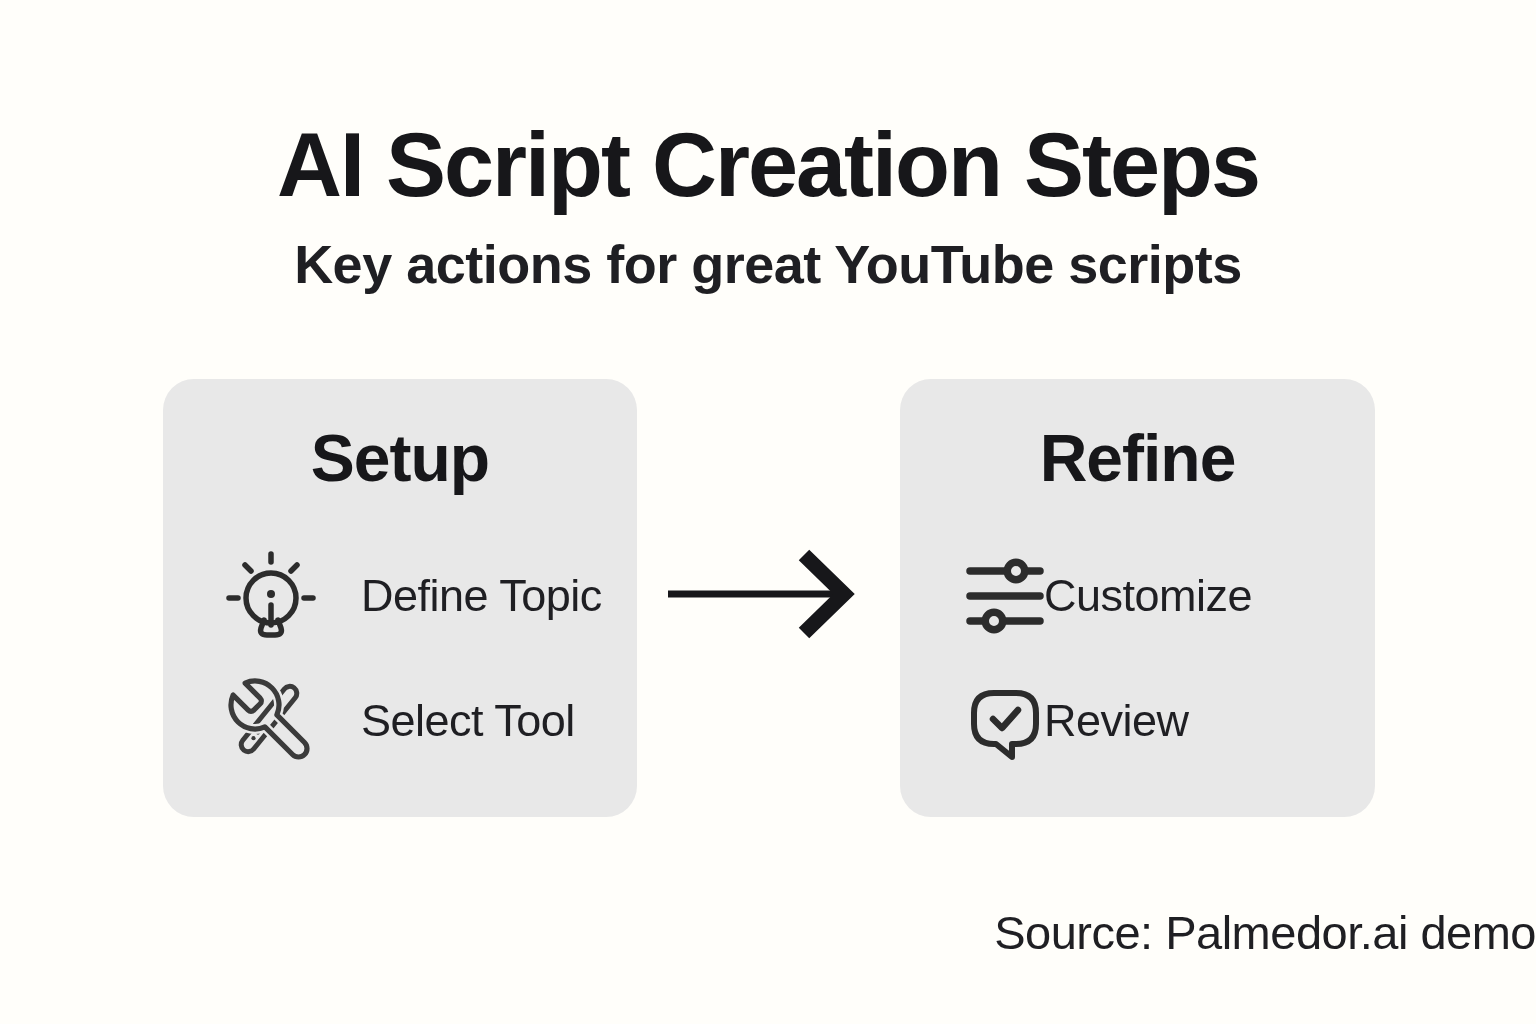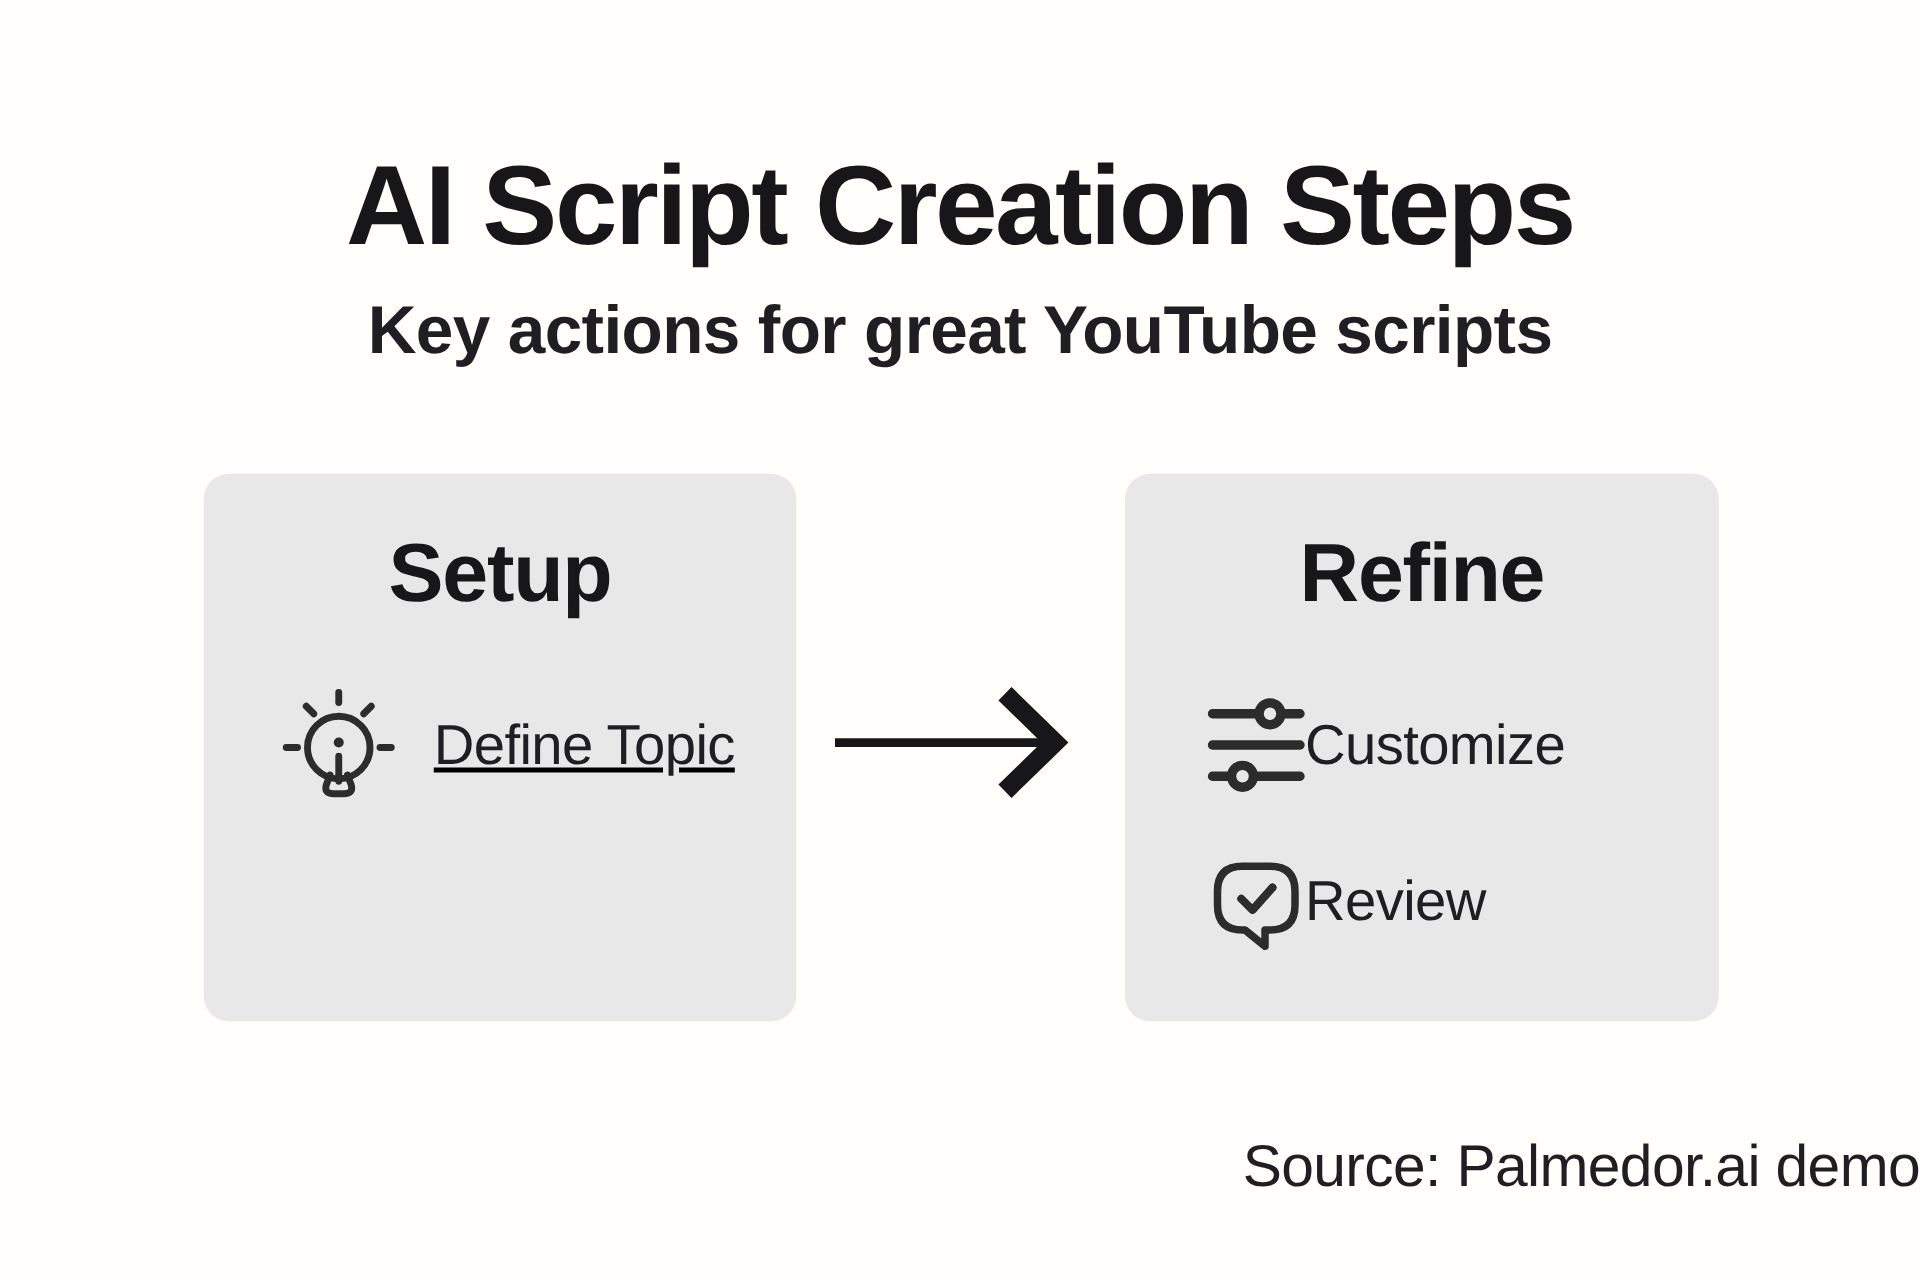--- a/index.html
+++ b/index.html
@@ -19,33 +19,33 @@
   }
   .subtitle {
     position: absolute; top: 199px; left: 0; width: 100%;
     text-align: center; font-size: 54px; font-weight: 700;
     letter-spacing: -0.5px; line-height: 1.1; color: var(--text-color, #1F1F23);
     margin: 0;
   }
 
   .card {
     position: absolute; top: 343px; width: 474px; height: 438px;
-    background: var(--card-bg, #E8E8E8); border-radius: 20px;
+    background: var(--card-bg, #E8E8E8); border-radius: 31px;
   }
   .card-left  { left: 163px; }
   .card-right { left: 900px; width: 475px; }
 
   .card-title {
     margin: 46px 0 0 0; text-align: center;
     font-size: 66px; font-weight: 700; letter-spacing: -1px;
     line-height: 1; color: var(--title-color, #17171A);
   }
 
   .row { position: absolute; display: flex; align-items: center; }
-  .card-left  .row { left: 60px; height: 96px; gap: 28px; text-decoration: underline; }
+  .card-left  .row { left: 60px; height: 96px; gap: 42px; }
   .card-right .row { left: 66px; height: 78px; }
   .card-left  .row-1 { top: 169px; }
   .card-left  .row-2 { top: 294px; }
   .card-right .row-1 { top: 178px; }
   .card-right .row-2 { top: 303px; }
 
   .icon { display: block; flex: 0 0 auto; color: var(--icon-color, #2C2C2C); }
   .icon-96 { width: 96px; height: 96px; }
   .icon-78 { width: 78px; height: 78px; }
   .icon-tools { color: var(--tools-icon-color, #3B3B3B); }
@@ -91,20 +91,37 @@
             <line x1="74" y1="17" x2="68" y2="23"></line>
             <line x1="6" y1="50" x2="15" y2="50"></line>
             <line x1="90" y1="50" x2="81" y2="50"></line>
           </g>
           <circle cx="48" cy="46" r="4" fill="currentColor"></circle>
         </svg>
       </span>
       <span class="row-label">Define Topic</span>
     </div>
 
+    <div class="row row-2">
+      <span class="icon icon-96 icon-tools">
+        <svg viewBox="0 0 96 96" aria-hidden="true">
+          <g transform="translate(46,46) rotate(39)">
+            <rect x="-7" y="-40" width="14" height="80" rx="7" fill="none" stroke="currentColor" stroke-width="5"></rect>
+          </g>
+          <g fill="currentColor">
+            <circle cx="39.5" cy="54" r="2.1"></circle>
+            <circle cx="35" cy="59.6" r="2.1"></circle>
+            <circle cx="30.5" cy="65.2" r="2.1"></circle>
+          </g>
+          <path transform="matrix(-4,0,0,4,96,0)" d="M14.7 6.3a1 1 0 0 0 0 1.4l1.6 1.6a1 1 0 0 0 1.4 0l3.77-3.77a6 6 0 0 1-7.94 7.94l-6.91 6.91a2.12 2.12 0 0 1-3-3l6.91-6.91a6 6 0 0 1 7.94-7.94l-3.76 3.76z" fill="none" stroke="var(--card-bg, #E8E8E8)" stroke-width="2.5" stroke-linejoin="round"></path>
+          <path transform="matrix(-4,0,0,4,96,0)" d="M14.7 6.3a1 1 0 0 0 0 1.4l1.6 1.6a1 1 0 0 0 1.4 0l3.77-3.77a6 6 0 0 1-7.94 7.94l-6.91 6.91a2.12 2.12 0 0 1-3-3l6.91-6.91a6 6 0 0 1 7.94-7.94l-3.76 3.76z" fill="none" stroke="currentColor" stroke-width="1.3" stroke-linejoin="round"></path>
+        </svg>
+      </span>
+      <span class="row-label">Select Tool</span>
+    </div>
   </section>
 
   <div class="flow-arrow">
     <svg viewBox="0 0 192 92" aria-hidden="true">
       <g stroke="currentColor" fill="none">
         <path d="M2 46 H176" stroke-width="7"></path>
         <path d="M138 7 L178 46 L138 85" stroke-width="15" stroke-linejoin="miter" stroke-linecap="butt"></path>
       </g>
     </svg>
   </div>

